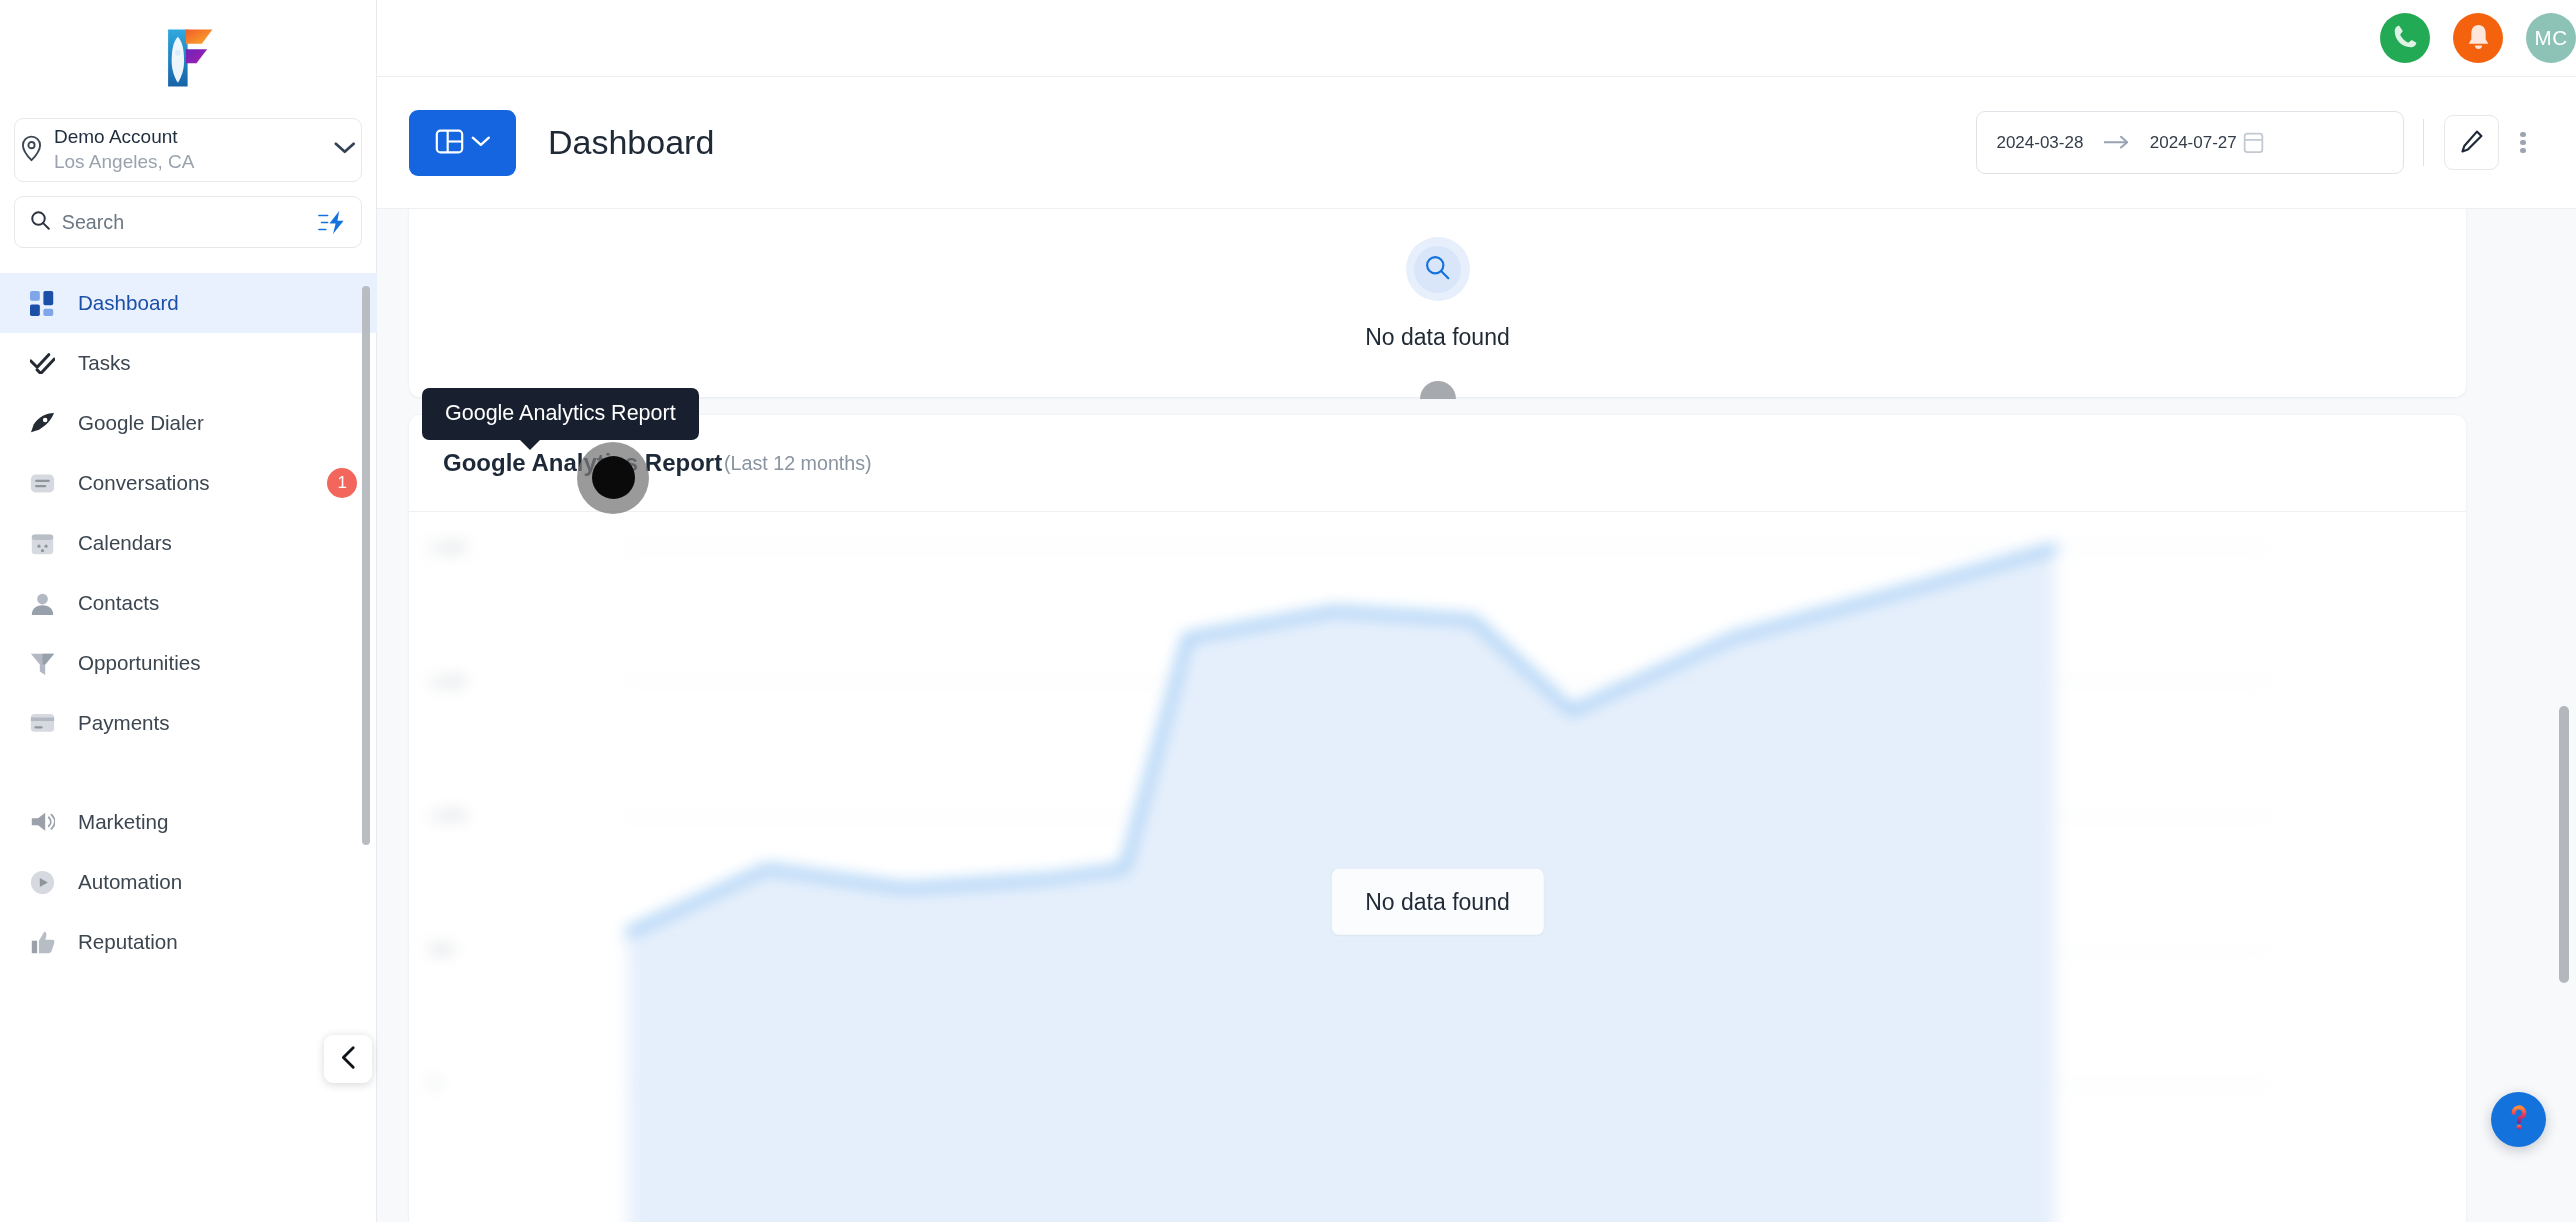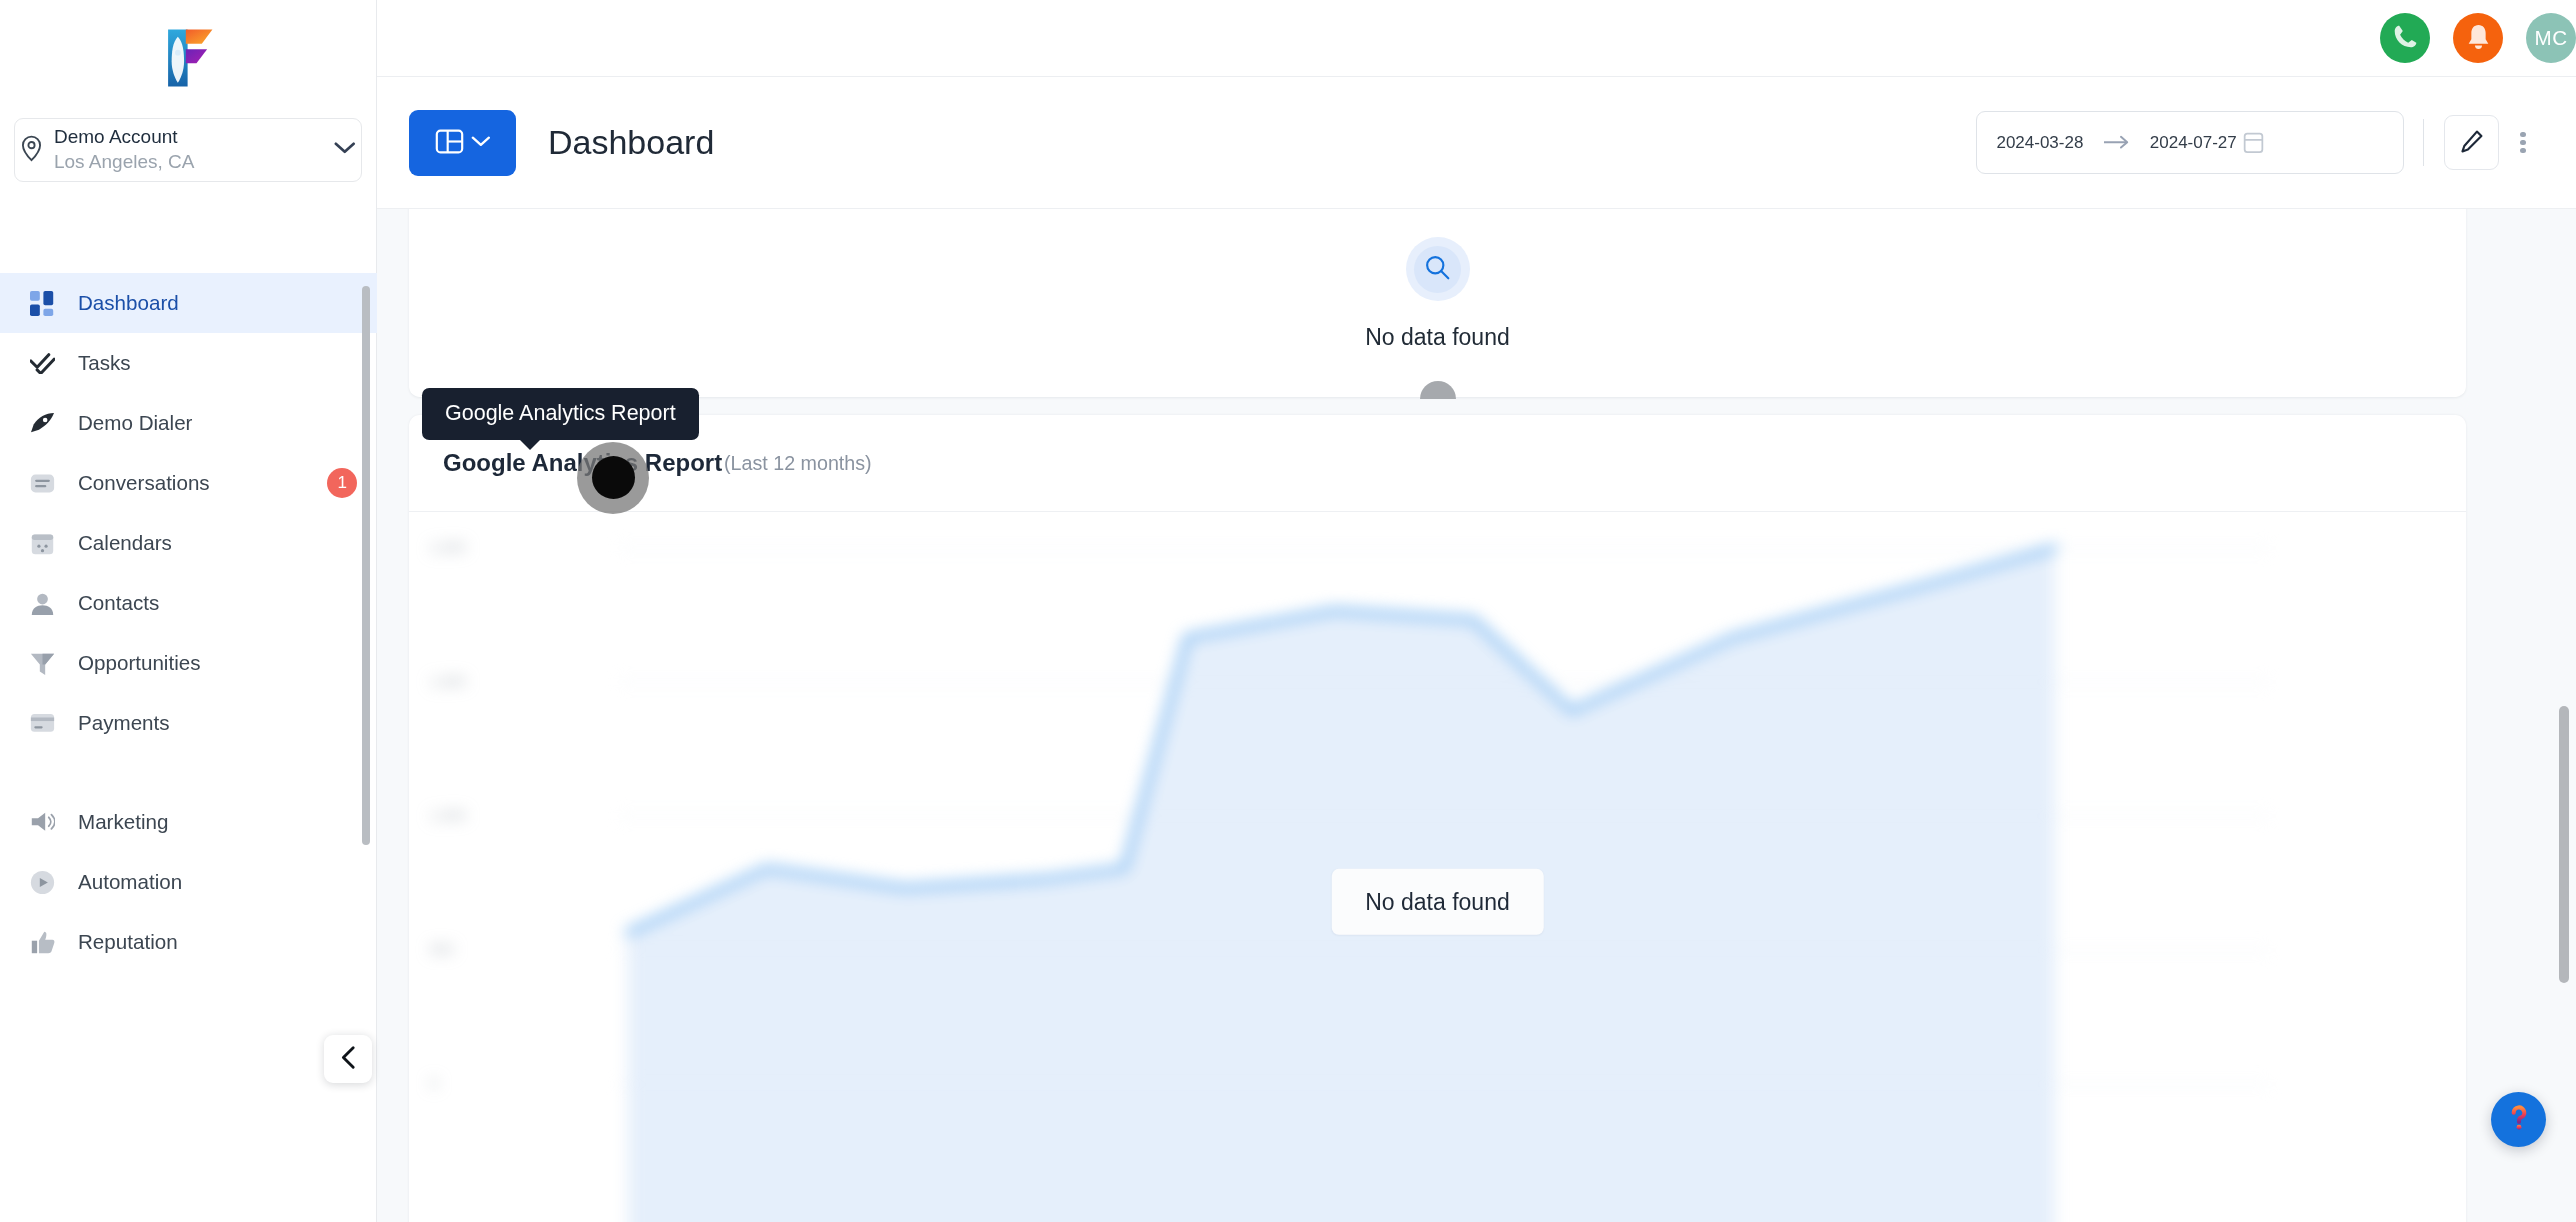--- a/index.html
+++ b/index.html
@@ -328,20 +328,37 @@
         <span class="acct-name" style="display:block">Demo Account</span>
         <span class="acct-loc" style="display:block">Los Angeles, CA</span>
       </span>
       <span class="acct-caret">
         <svg width="21.5" height="12.5" viewBox="0 0 24 14">
             <path d="M2 2 L12 11 L22 2" fill="none" stroke="#344054" stroke-width="3" stroke-linecap="round" stroke-linejoin="round"></path>
           </svg>
       </span>
     </div>
 
+    <div class="search-box">
+      <span class="search-icn">
+        <svg width="20.6" height="20.6" viewBox="0 0 23 23">
+          <circle cx="9.5" cy="9.5" r="7" fill="none" stroke="#2b3440" stroke-width="2.2"></circle>
+          <line x1="14.7" y1="14.7" x2="21" y2="21" stroke="#2b3440" stroke-width="2.2" stroke-linecap="round"></line>
+        </svg>
+      </span>
+      <span class="search-ph">Search</span>
+      <span class="search-bolt">
+        <svg width="30" height="25" viewBox="0 0 34 28">
+          <line x1="1" y1="6" x2="11" y2="6" stroke="#1472dd" stroke-width="1.7" stroke-linecap="round"></line>
+          <line x1="4" y1="14" x2="11" y2="14" stroke="#1472dd" stroke-width="1.7" stroke-linecap="round"></line>
+          <line x1="1" y1="22" x2="9" x22="9" y2="22" stroke="#1472dd" stroke-width="1.7" stroke-linecap="round"></line>
+          <path d="M24 1 L13 15 L20 15 L17 27 L29 12 L22 12 Z" fill="#1472dd"></path>
+        </svg>
+      </span>
+    </div>
 
     <div class="nav-scroll">
       <div class="nav-list">
 
         <div class="nav-item active">
           <span class="ic">
             <svg width="25" height="25" viewBox="0 0 28 28">
               <rect x="0" y="0" width="11" height="11" rx="2" fill="#7ea6e8"></rect>
               <rect x="15" y="0" width="11" height="16" rx="2" fill="#1b4fa8"></rect>
               <rect x="0" y="15" width="11" height="13" rx="2" fill="#1b4fa8"></rect>
@@ -361,21 +378,21 @@
           <span class="lbl">Tasks</span>
         </div>
 
         <div class="nav-item">
           <span class="ic">
             <svg width="25" height="23" viewBox="0 0 28 26">
               <path d="M27 1 C18 1 9 6 4 14 L1 23 L10 20 C18 15 24 9 27 1 Z" fill="#242b33"></path>
               <circle cx="17" cy="9" r="2.6" fill="#ffffff"></circle>
             </svg>
           </span>
-          <span class="lbl">Demo Dialer</span>
+          <span class="lbl">Google Dialer</span>
         </div>
 
         <div class="nav-item">
           <span class="ic">
             <svg width="25" height="25" viewBox="0 0 28 28">
               <rect x="1" y="4" width="26" height="20" rx="5" fill="#d6dae0"></rect>
               <line x1="7" y1="11" x2="21" y2="11" stroke="#8d959f" stroke-width="2.6" stroke-linecap="round"></line>
               <line x1="7" y1="17" x2="17" y2="17" stroke="#8d959f" stroke-width="2.6" stroke-linecap="round"></line>
             </svg>
           </span>

